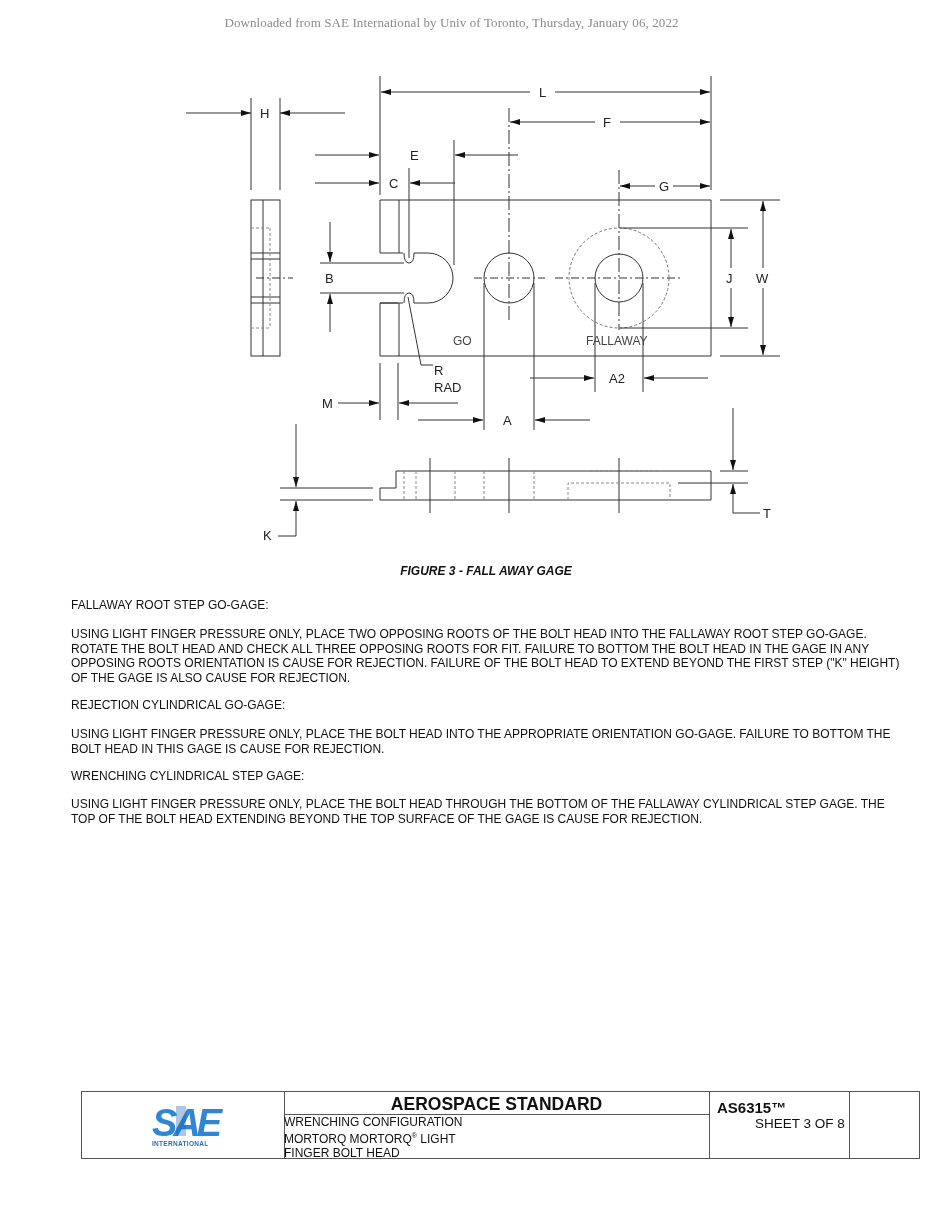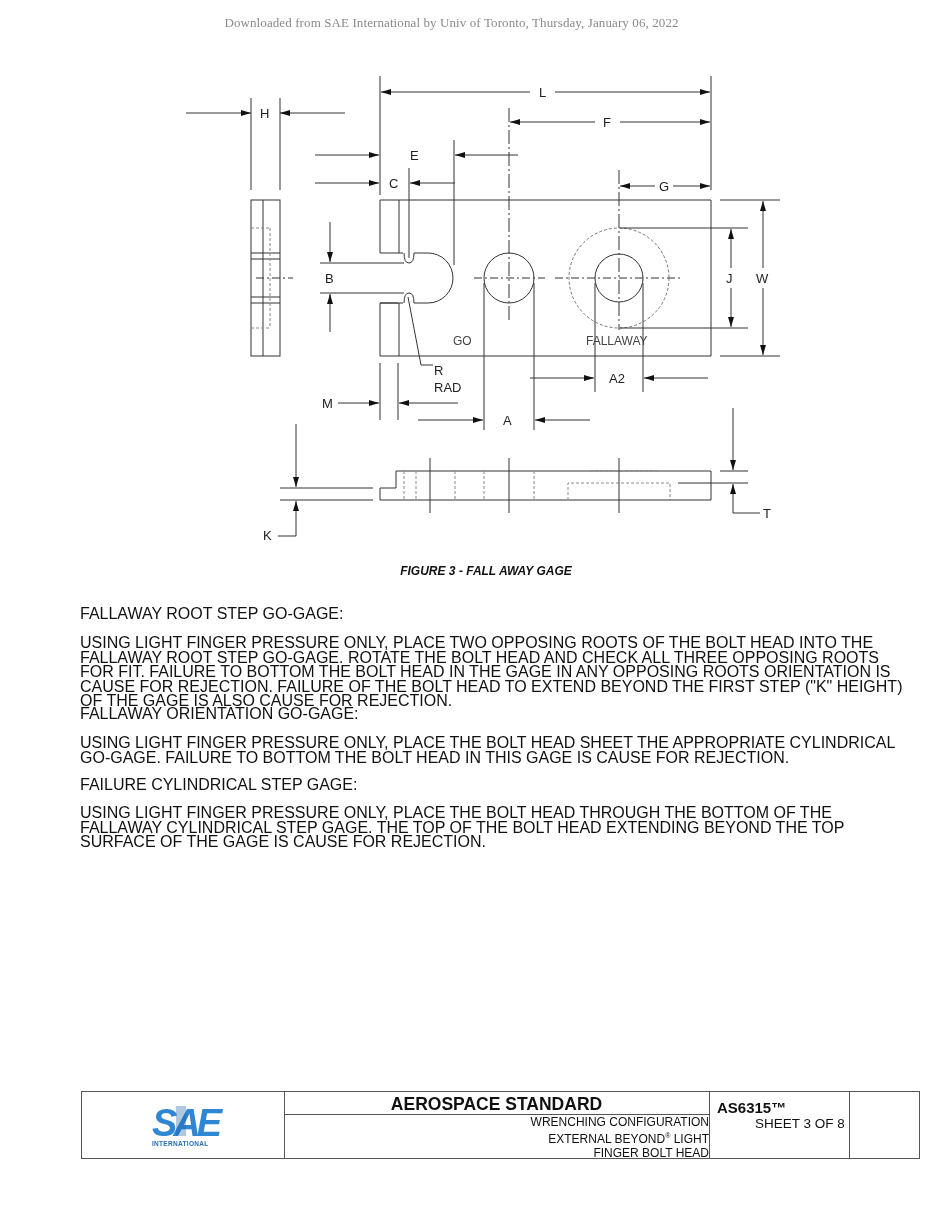--- a/index.html
+++ b/index.html
@@ -1,25 +1,25 @@
 <!DOCTYPE html>
 <html><head>
 <meta charset="utf-8">
 <style>
   html, body { margin:0; padding:0; background:#ffffff; }
   body { width:950px; height:1230px; position:relative; overflow:hidden; font-family:"Liberation Sans", sans-serif; color:#111; }
   .watermark { position:absolute; top:15px; left:0; width:903px; text-align:center; font-family:"Liberation Serif", serif; font-size:13px; color:#8a8a8a; letter-spacing:0.1px; }
   .drawing { position:absolute; left:0; top:0; }
   .caption { position:absolute; top:564px; left:0; width:972px; text-align:center; font-size:12px; font-weight:bold; font-style:italic; }
-  .para { position:absolute; left:71px; width:835px; font-size:16px; line-height:14.6px; margin:9px; }
+  .para { position:absolute; left:71px; width:835px; font-size:12px; line-height:14.6px; margin:0; }
   .titleblock { position:absolute; left:81px; top:1091px; width:839px; height:68px; border:1px solid #555; box-sizing:border-box; }
   .tb-logo { position:absolute; left:0; top:0; width:202px; height:66px; border-right:1px solid #555; }
   .tb-mid { position:absolute; left:202px; top:0; width:425px; height:66px; border-right:1px solid #555; }
   .tb-mid-top { height:22px; border-bottom:1px solid #555; text-align:center; font-weight:bold; font-size:17.5px; line-height:24px; }
-  .tb-mid-sub { text-align:right; font-size:12px; line-height:14px; padding-top:0px; }
+  .tb-mid-sub { text-align:left; font-size:12px; line-height:14px; padding-top:0px; }
   .tb-doc { position:absolute; left:627px; top:0; width:141px; height:66px; border-right:1px solid #555; padding-left:8px; box-sizing:border-box; }
   .tb-doc .num { font-weight:bold; font-size:15px; margin-top:7px; line-height:17px; }
   .tb-doc .sheet { font-size:13.5px; line-height:16px;margin-left:38px; }
   .tb-blank { position:absolute; left:768px; top:0; width:69px; height:66px; }
   .logo-text { position:absolute; left:70px; top:48px; font-size:6.5px; font-weight:bold; color:#2a6eb0; letter-spacing:0.3px; }
   sup { font-size:7px; }
 </style>
 </head>
 <body>
 
@@ -167,40 +167,40 @@
     <text x="763" y="518">T</text>
     <text x="453" y="345" font-size="12" fill="#444">GO</text>
     <text x="586" y="345" font-size="12" fill="#444">FALLAWAY</text>
   </g>
 </svg>
 
 <div class="caption">FIGURE 3 - FALL AWAY GAGE</div>
 
 <p class="para" style="top:598px">FALLAWAY ROOT STEP GO-GAGE:</p>
 <p class="para" style="top:627px">USING LIGHT FINGER PRESSURE ONLY, PLACE TWO OPPOSING ROOTS OF THE BOLT HEAD INTO THE FALLAWAY ROOT STEP GO-GAGE. ROTATE THE BOLT HEAD AND CHECK ALL THREE OPPOSING ROOTS FOR FIT. FAILURE TO BOTTOM THE BOLT HEAD IN THE GAGE IN ANY OPPOSING ROOTS ORIENTATION IS CAUSE FOR REJECTION. FAILURE OF THE BOLT HEAD TO EXTEND BEYOND THE FIRST STEP ("K" HEIGHT) OF THE GAGE IS ALSO CAUSE FOR REJECTION.</p>
-<p class="para" style="top:698px">FALLAWAY ORIENTATION GO-GAGE:</p>
-<p class="para" style="top:727px">USING LIGHT FINGER PRESSURE ONLY, PLACE THE BOLT HEAD SHEET THE APPROPRIATE CYLINDRICAL GO-GAGE. FAILURE TO BOTTOM THE BOLT HEAD IN THIS GAGE IS CAUSE FOR REJECTION.</p>
-<p class="para" style="top:769px">FAILURE CYLINDRICAL STEP GAGE:</p>
+<p class="para" style="top:698px">REJECTION CYLINDRICAL GO-GAGE:</p>
+<p class="para" style="top:727px">USING LIGHT FINGER PRESSURE ONLY, PLACE THE BOLT HEAD INTO THE APPROPRIATE ORIENTATION GO-GAGE. FAILURE TO BOTTOM THE BOLT HEAD IN THIS GAGE IS CAUSE FOR REJECTION.</p>
+<p class="para" style="top:769px">WRENCHING CYLINDRICAL STEP GAGE:</p>
 <p class="para" style="top:797px">USING LIGHT FINGER PRESSURE ONLY, PLACE THE BOLT HEAD THROUGH THE BOTTOM OF THE FALLAWAY CYLINDRICAL STEP GAGE. THE TOP OF THE BOLT HEAD EXTENDING BEYOND THE TOP SURFACE OF THE GAGE IS CAUSE FOR REJECTION.</p>
 
 <div class="titleblock">
   <div class="tb-logo">
     <svg width="202" height="66" viewBox="0 0 202 66">
       <g fill="#2a7fc9">
         <text x="70" y="44" font-family="Liberation Sans, sans-serif" font-size="38" font-weight="bold" font-style="italic" letter-spacing="-4" fill="#2f86d3">SAE</text>
         <rect x="94" y="14" width="10" height="30" fill="#1d5fa6" opacity="0.35"></rect>
       </g>
     </svg>
     <div class="logo-text">INTERNATIONAL</div>
   </div>
   <div class="tb-mid">
     <div class="tb-mid-top">AEROSPACE STANDARD</div>
     <div class="tb-mid-sub">
       <div>WRENCHING CONFIGURATION</div>
-      <div><span>EXTERNAL BEYOND</span><sup>®</sup><span> LIGHT</span></div>
+      <div><span>MORTORQ MORTORQ</span><sup>®</sup><span> LIGHT</span></div>
       <div>FINGER BOLT HEAD</div>
     </div>
   </div>
   <div class="tb-doc">
     <div class="num">AS6315™</div>
     <div class="sheet">SHEET 3 OF 8</div>
   </div>
   <div class="tb-blank"></div>
 </div>
 

